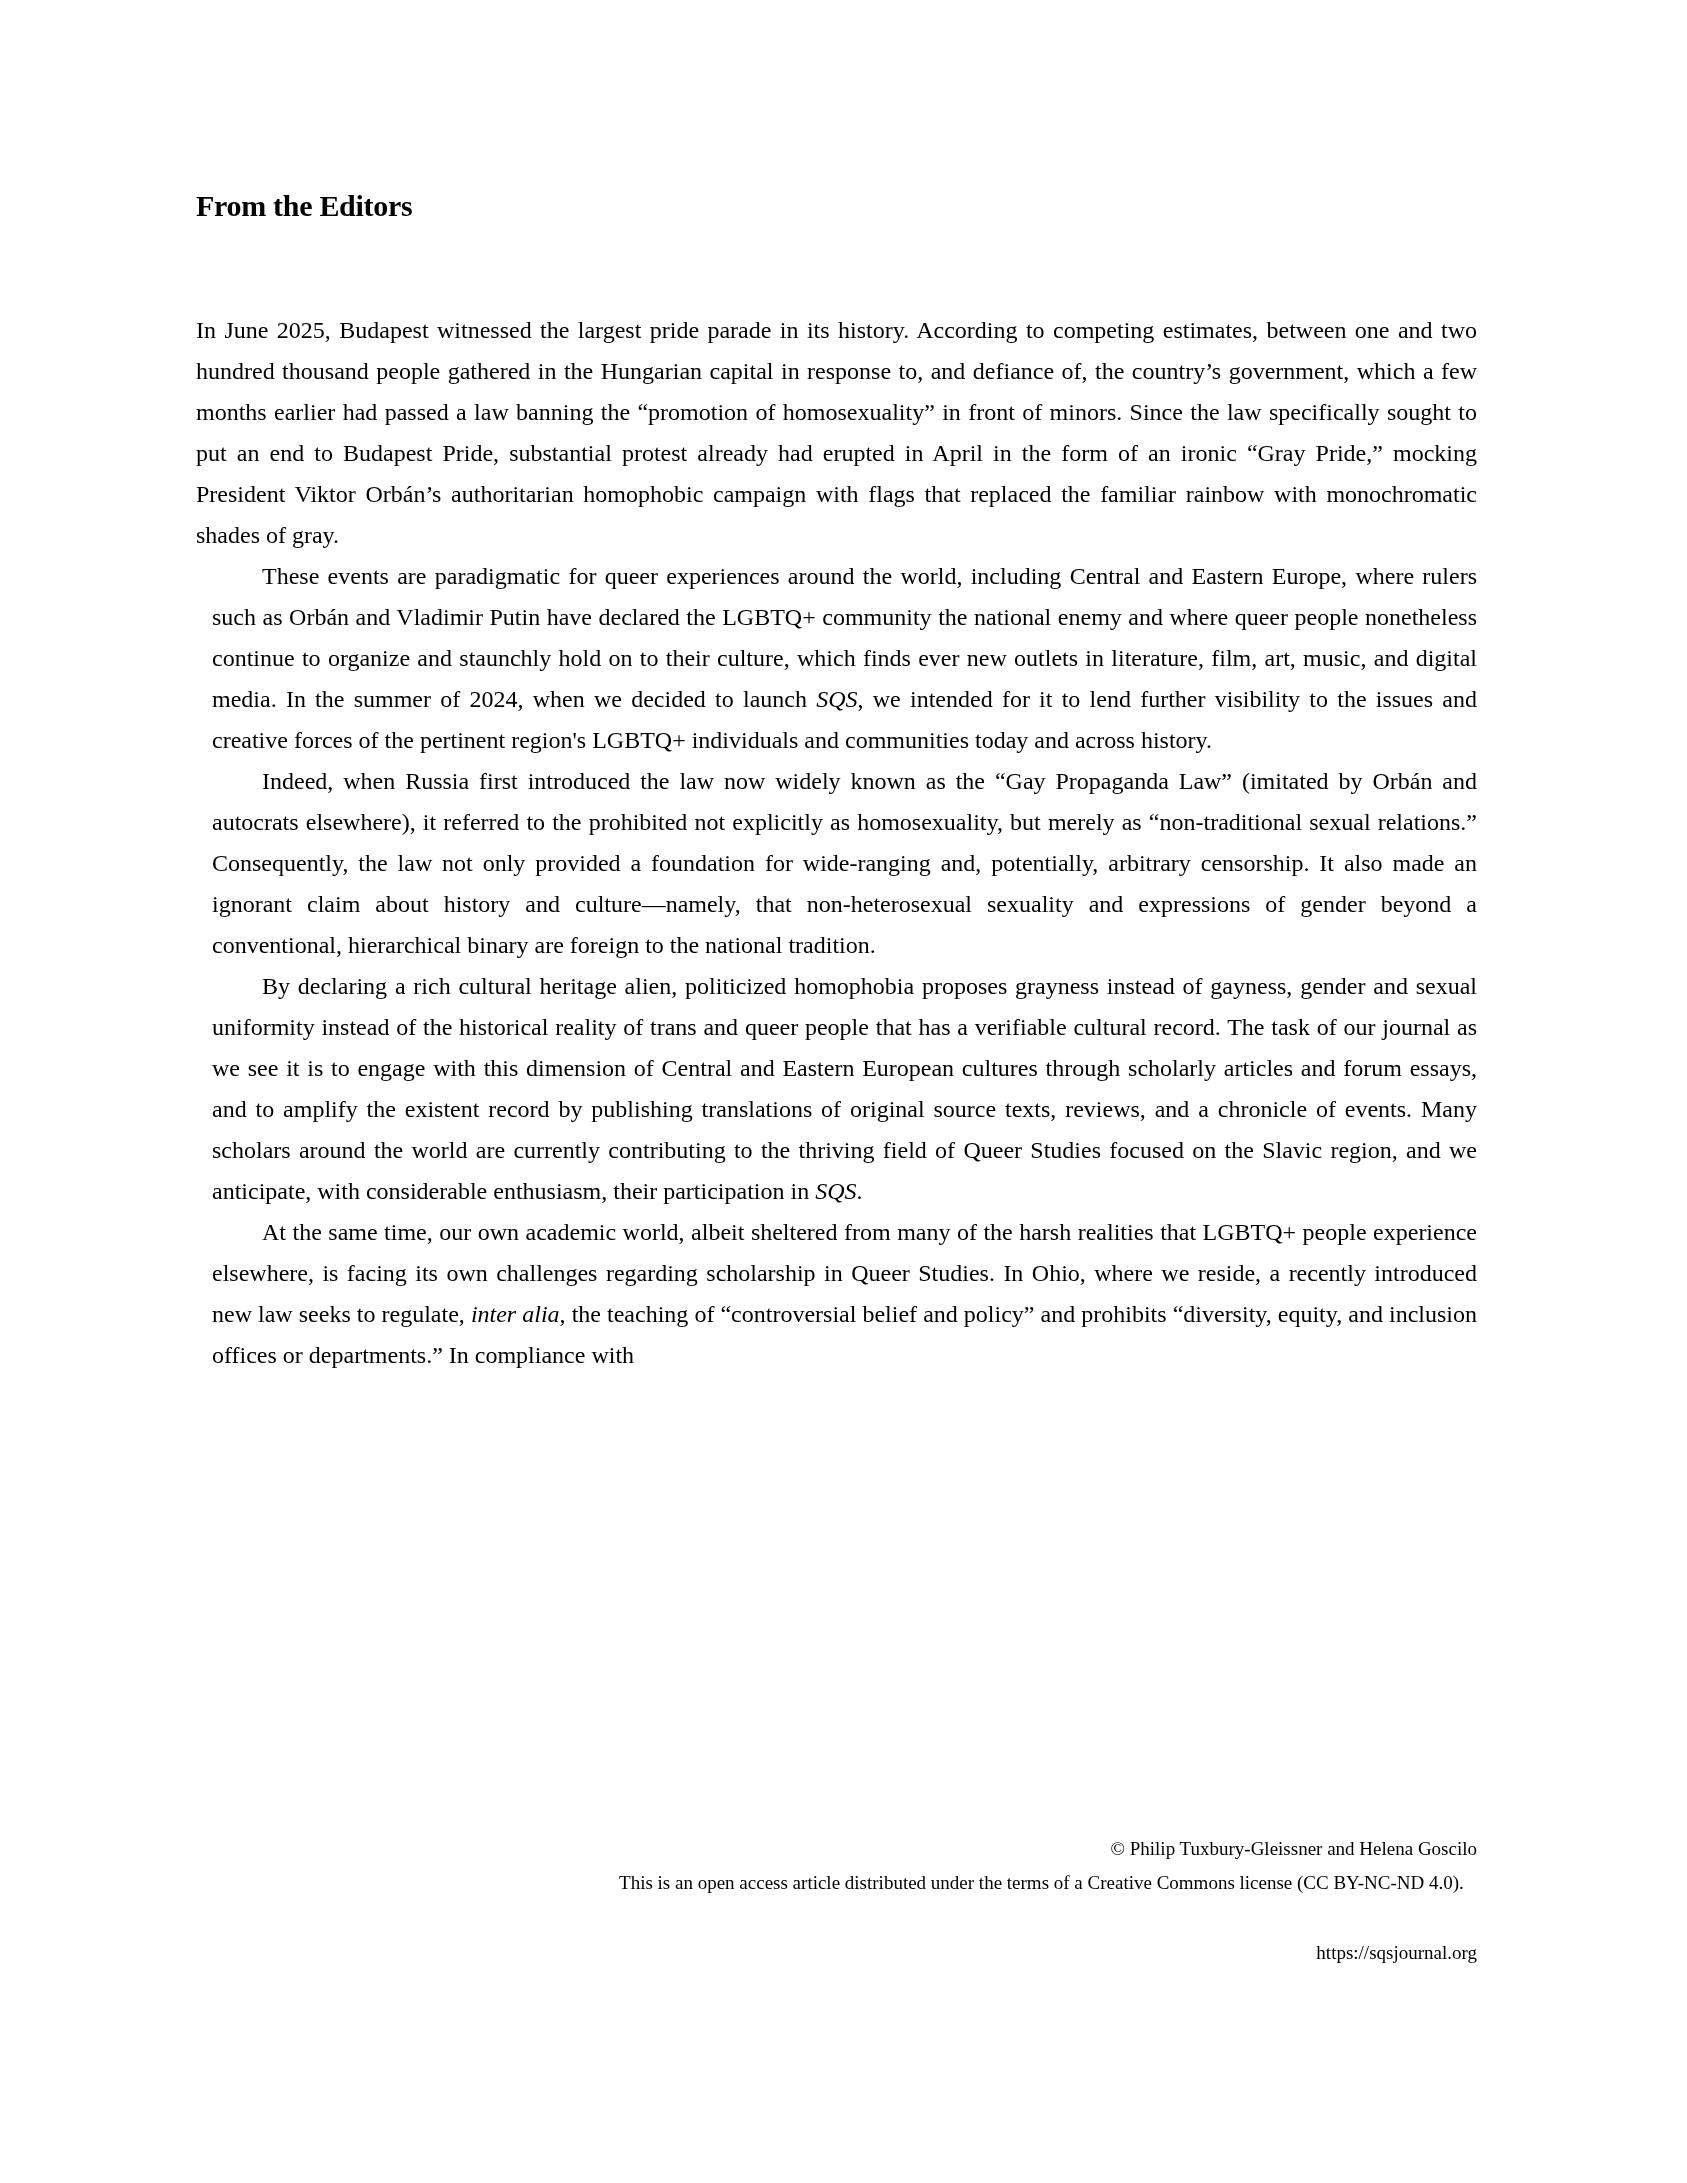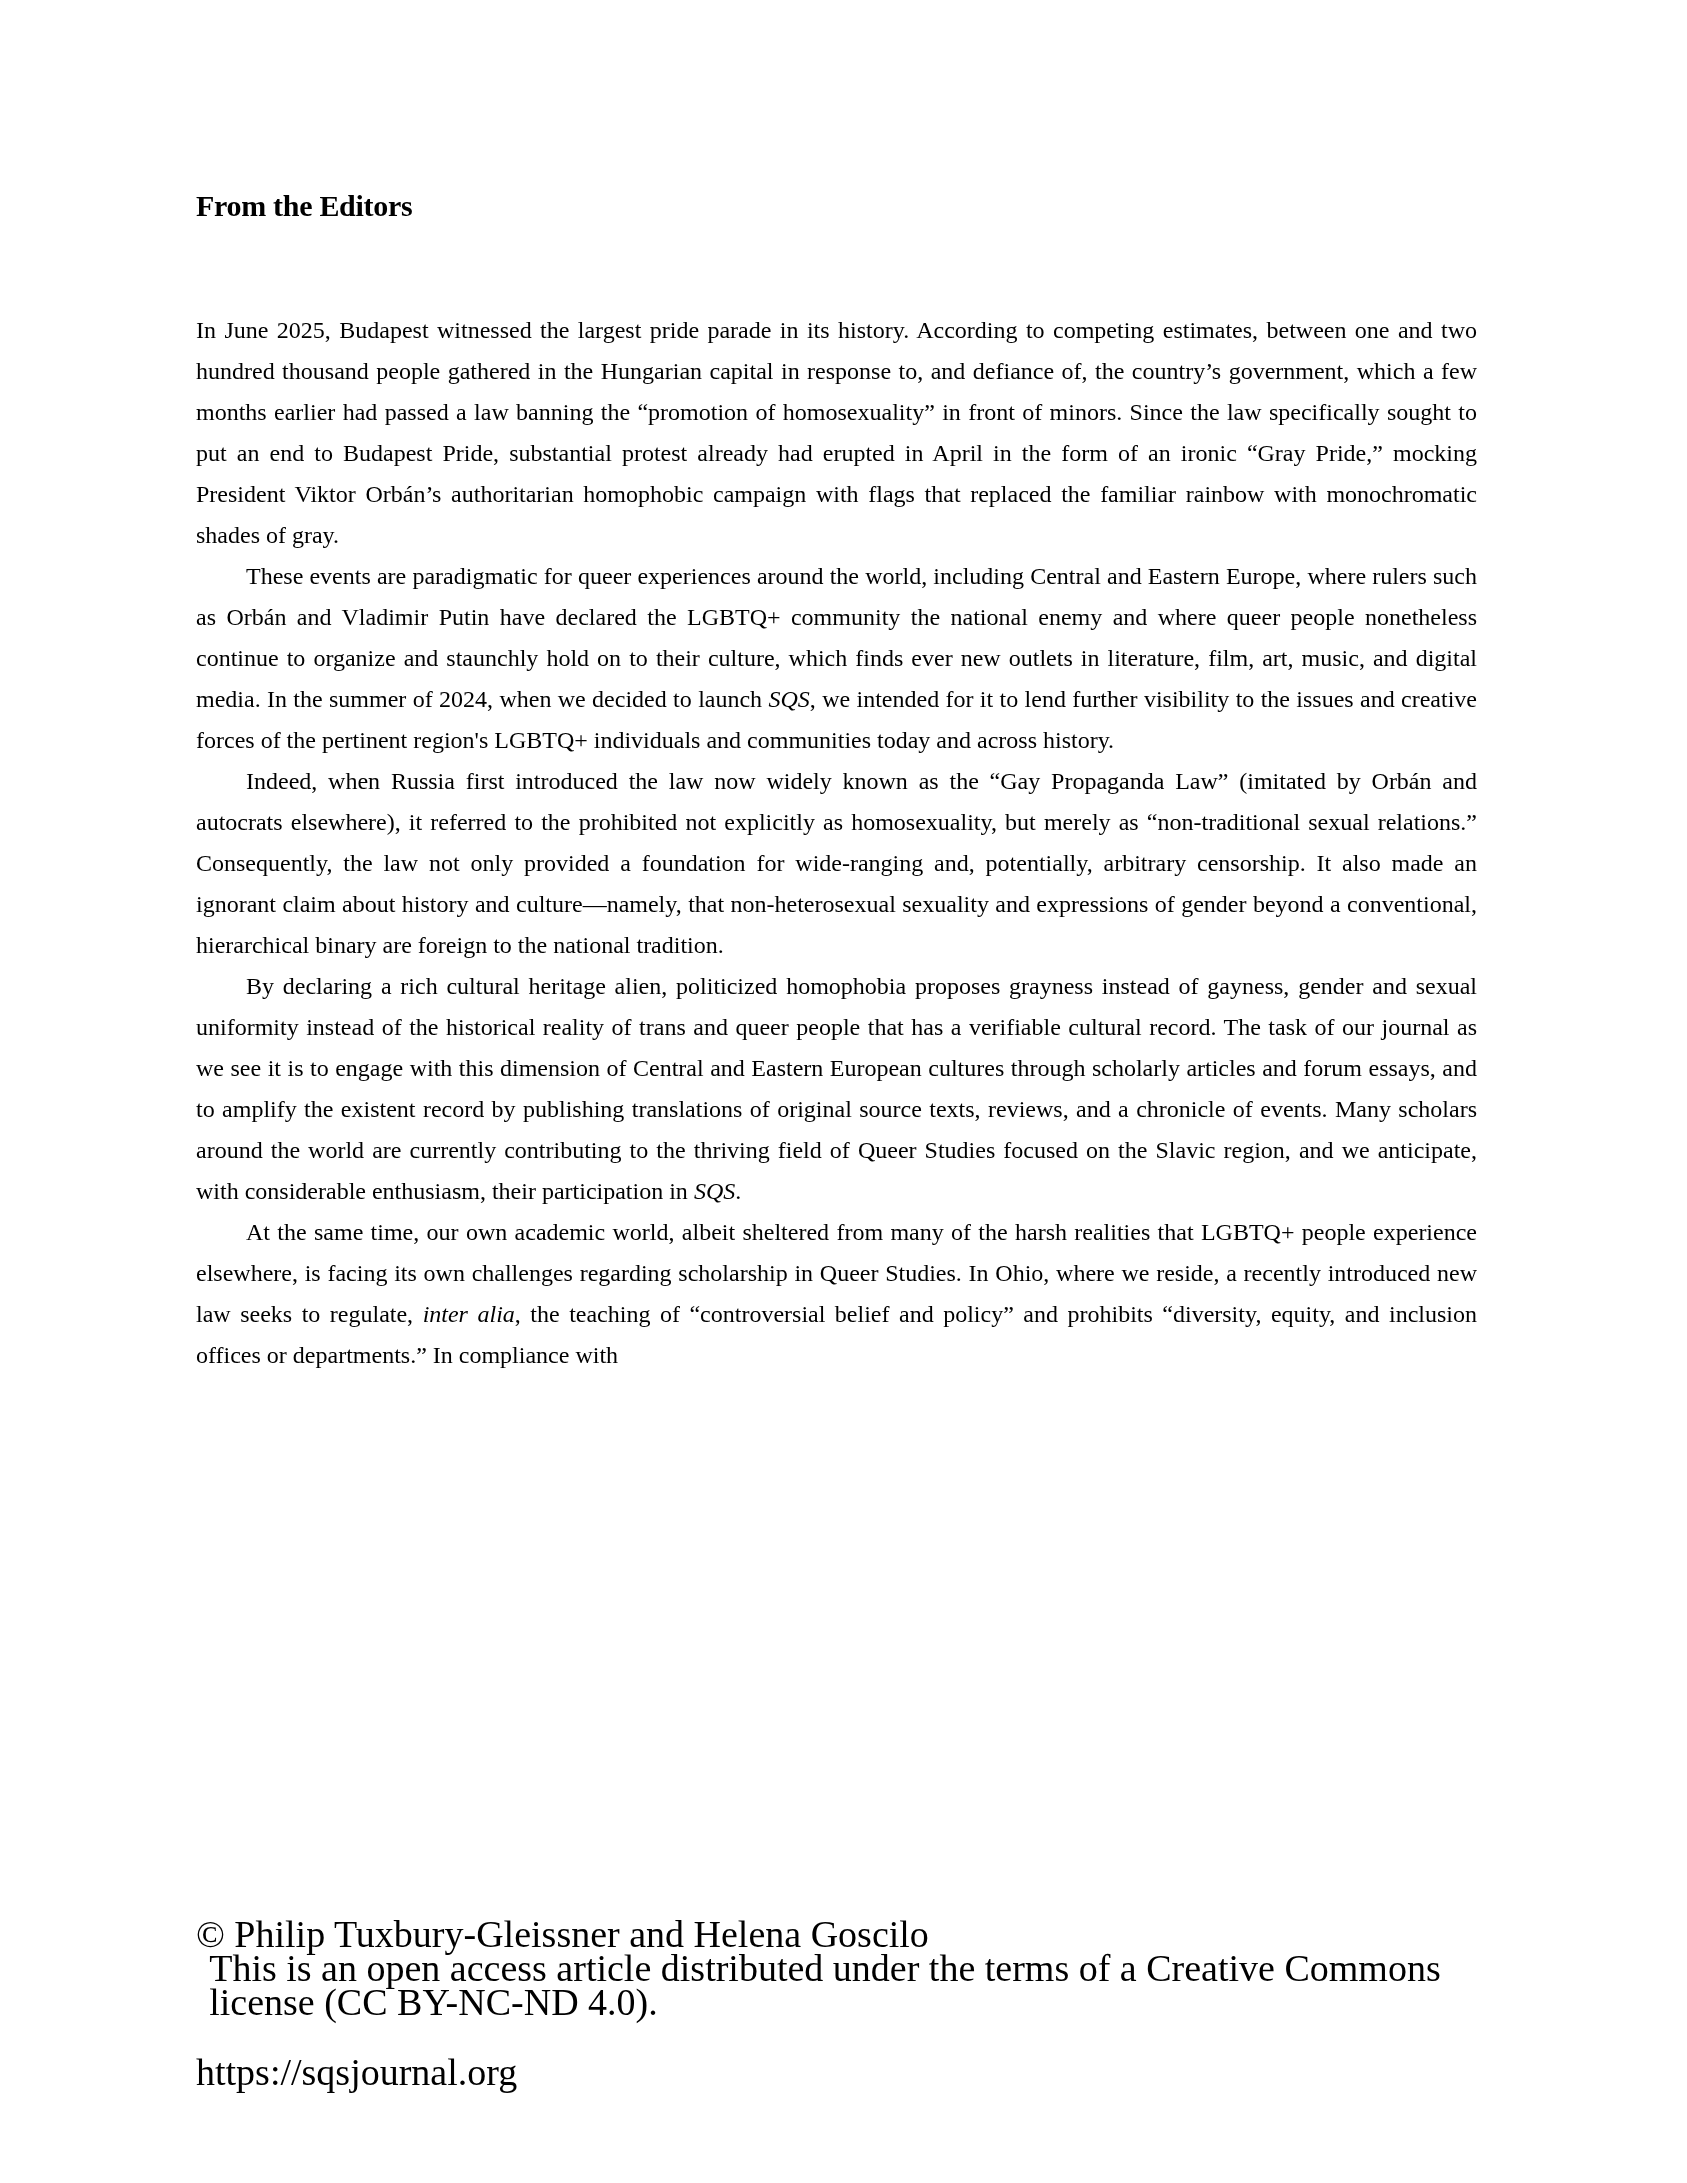--- a/index.html
+++ b/index.html
@@ -33,31 +33,32 @@
       font-size: 24px;
       line-height: 41px;
       text-align: justify;
       text-justify: inter-word;
     }
     .article-body p {
       margin: 0;
     }
     .article-body p.indent {
       text-indent: 50px;
+      margin-left: 16px;
     }
     .article-body em {
       font-style: italic;
     }
     .footer {
       position: absolute;
       left: 196px;
-      top: 1917px;
+      top: 1832px;
       width: 1281px;
-      text-align: left;
-      font-size: 38px;
+      text-align: right;
+      font-size: 19px;
       line-height: 34px;
     }
     .footer p { margin: 0; }
     .footer .license {
       padding: 0 13.2px;
     }
     .footer .url {
       margin-top: 36px;
       display: inline-block;
     }

